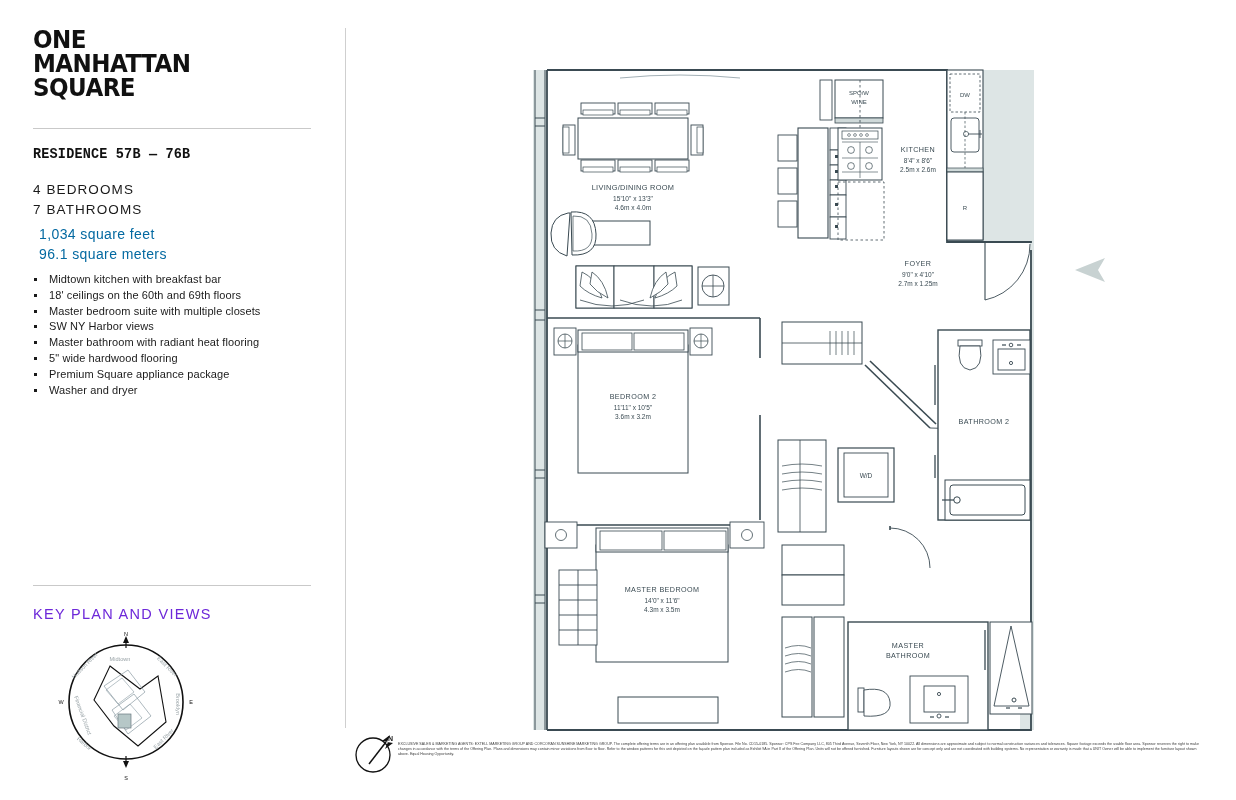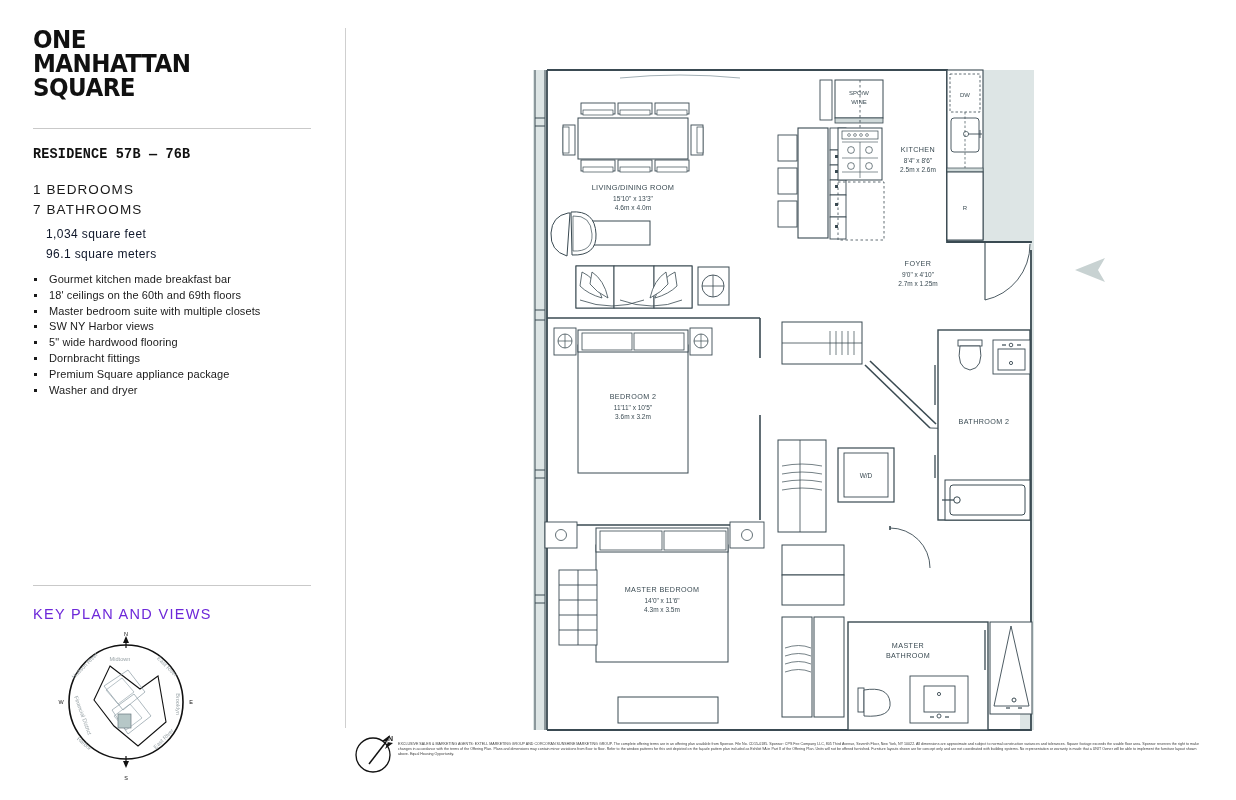--- a/index.html
+++ b/index.html
@@ -21,21 +21,21 @@
   .brand div{display:block;transform:scaleX(0.92);transform-origin:left center;}
   .rule{height:1px;background:#c9c9c9;margin:0;}
   .rule-1{position:absolute;left:33px;top:128px;width:278px;}
   .residence{
     position:absolute;left:33px;top:146px;
     font-family:Liberation Mono, monospace;
     font-weight:bold;font-size:15px;letter-spacing:0.2px;color:#111;
   }
   .residence span{display:inline-block;transform:scaleX(0.9);transform-origin:left center;}
   .beds{position:absolute;left:33px;top:180px;font-size:13.5px;letter-spacing:1.1px;line-height:19.5px;color:#1a1a1a;}
-  .area{position:absolute;left:46px;top:225px;font-size:12px;letter-spacing:0.4px;line-height:19.5px;color:#0f172a;}
+  .area{position:absolute;left:39px;top:225px;font-size:14px;letter-spacing:0.4px;line-height:19.5px;color:#0369a1;}
   .features{position:absolute;left:33px;top:272px;width:285px;list-style:none;margin:0;padding:0;}
   .features li{
     font-size:11px;letter-spacing:0.1px;line-height:15.8px;color:#1a1a1a;
     padding-left:16px;position:relative;
   }
   .features li:before{
     content:"";position:absolute;left:1px;top:6px;width:3px;height:3px;background:#1a1a1a;
   }
   .rule-2{position:absolute;left:33px;top:585px;width:278px;}
   .keyplan-title{
@@ -71,36 +71,36 @@
     </div>
   </div>
 
   <div class="rule rule-1"></div>
 
   <div class="residence">
     <span>RESIDENCE 57B — 76B</span>
   </div>
 
   <div class="beds">
-    <div>1 BEDROOMS</div>
+    <div>4 BEDROOMS</div>
     <div>7 BATHROOMS</div>
   </div>
 
   <div class="area">
     <div>1,034 square feet</div>
     <div>96.1 square meters</div>
   </div>
 
   <ul class="features">
-    <li>Gourmet kitchen made breakfast bar</li>
+    <li>Midtown kitchen with breakfast bar</li>
     <li>18' ceilings on the 60th and 69th floors</li>
     <li>Master bedroom suite with multiple closets</li>
     <li>SW NY Harbor views</li>
+    <li>Master bathroom with radiant heat flooring</li>
     <li>5" wide hardwood flooring</li>
-    <li>Dornbracht fittings</li>
     <li>Premium Square appliance package</li>
     <li>Washer and dryer</li>
   </ul>
 
   <div class="rule rule-2"></div>
 
   <div class="keyplan-title">KEY PLAN AND VIEWS</div>
 
   <div class="compass-wrap">
     <svg width="160" height="155" viewBox="0 0 160 155">

